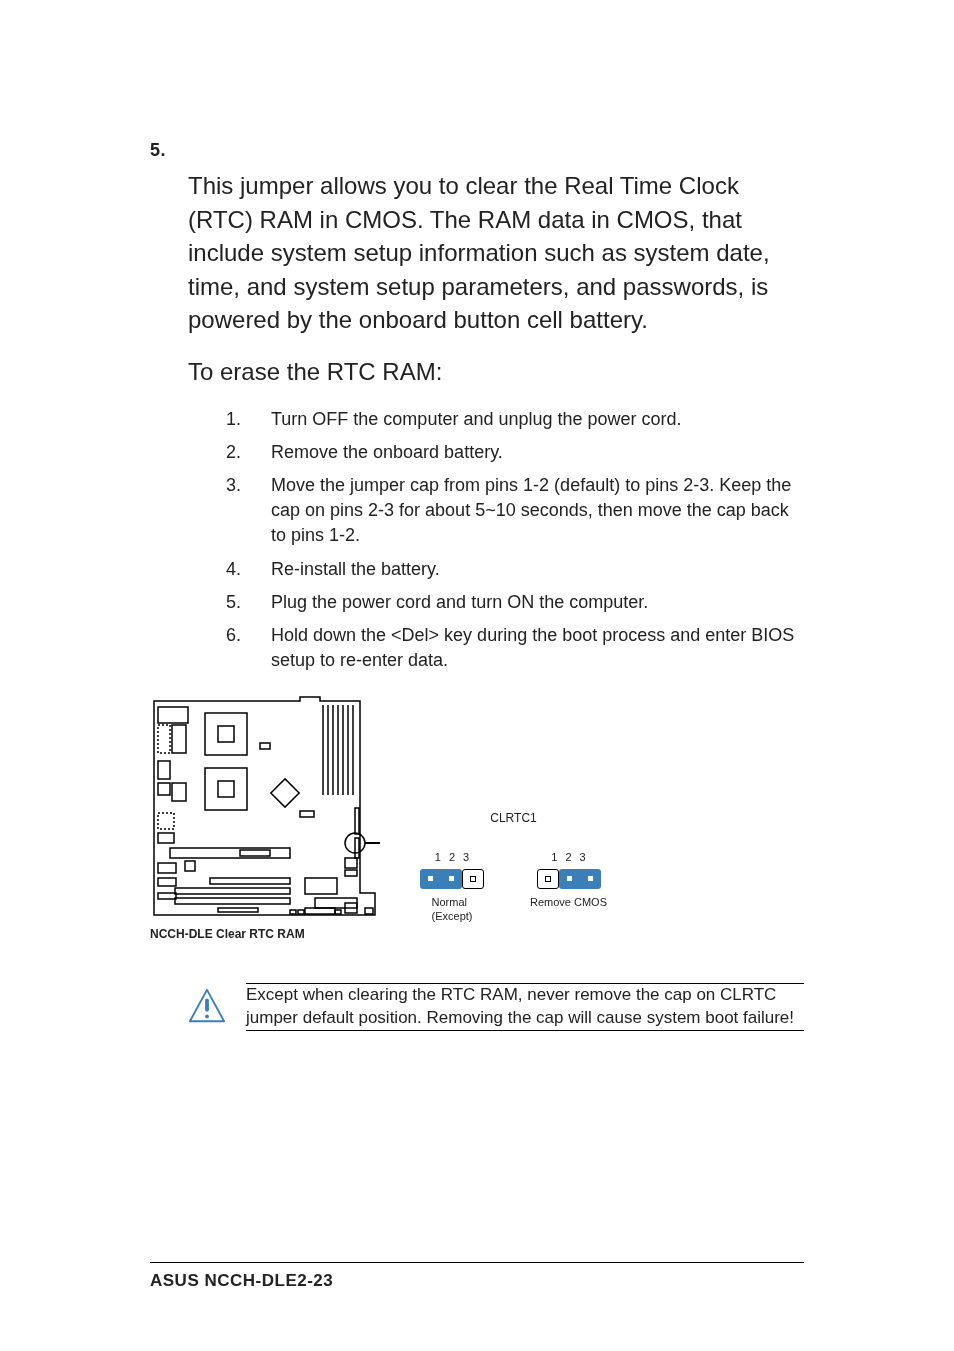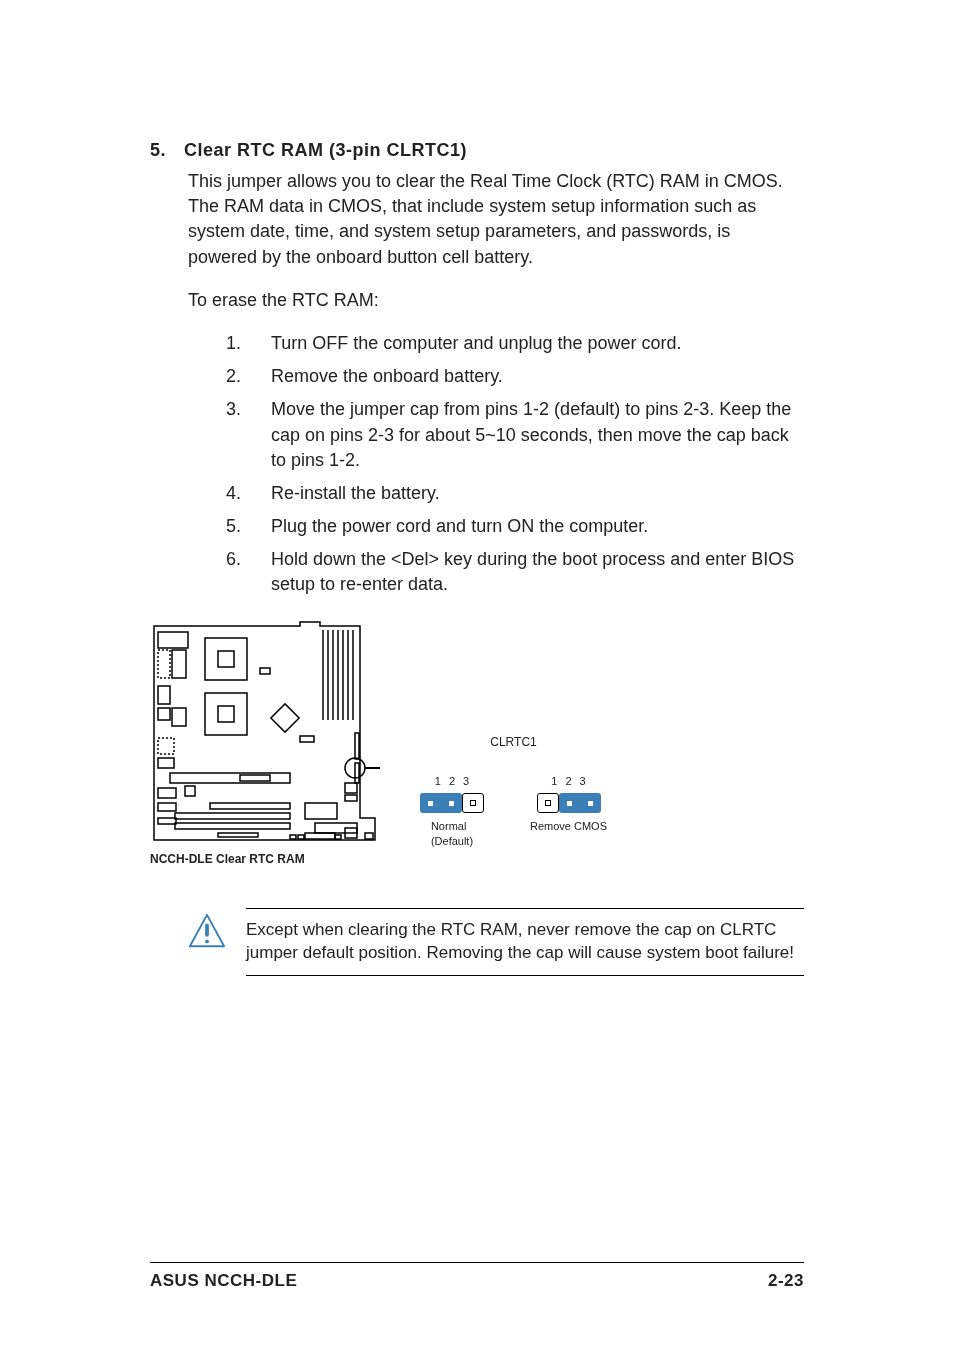--- a/index.html
+++ b/index.html
@@ -20,21 +20,21 @@
       font-weight: bold;
       font-size: 18px;
       letter-spacing: 0.5px;
       margin-bottom: 8px;
       display: flex;
     }
     .heading .num {
       margin-right: 18px;
     }
     .para {
-      font-size: 18px;
+      font-size: 24px;
       line-height: 1.4;
       margin-left: 38px;
       margin-bottom: 18px;
     }
     .ol {
       margin-left: 76px;
     }
     .li {
       display: flex;
       font-size: 18px;
@@ -128,49 +128,47 @@
     .note-icon {
       width: 38px;
       height: 38px;
       flex-shrink: 0;
       margin-top: 4px;
     }
     .note-content {
       flex: 1;
       border-top: 1px solid #000;
       border-bottom: 1px solid #000;
-      padding: 10px 0;
+      padding: 0 0;
       font-size: 17px;
       line-height: 1.35;
     }
     .footer {
       position: absolute;
       bottom: 60px;
       left: 150px;
       right: 150px;
       border-top: 1px solid #000;
       padding-top: 8px;
       display: flex;
-      justify-content: space-between;
       font-weight: bold;
       font-size: 17px;
       letter-spacing: 0.5px;
     }
     .diagram-caption {
       font-size: 12px;
       font-weight: bold;
       margin-top: 4px;
     }
   </style>
 </head>
 <body>
 
 <div class="heading">
   <span class="num">5.</span>
-  <span>Clear RTC RAM (3-pin CLRTC1)</span>
 </div>
 
 <div class="para">This jumper allows you to clear the  Real Time Clock (RTC) RAM in CMOS. The RAM data in CMOS, that include system setup information such as system date, time, and system setup parameters, and passwords, is powered by the onboard button cell battery.</div>
 <div class="para">To erase the RTC RAM:</div>
 
 <div class="ol">
   <div class="li">
     <span class="lnum">1.</span>
     <span class="ltext">Turn OFF the computer and unplug the power cord.</span>
   </div>
@@ -282,21 +280,21 @@
             <div class="jumper-closed">
               <span class="dot"></span>
                 <span class="dot"></span>
             </div>
             <div class="jumper-open">
                 <span class="dot"></span>
               </div>
           </div>
           <div class="jumper-label-bottom">
             <div>Normal</div>
-            <div>(Default)</div>
+            <div>(Except)</div>
           </div>
         </div>
         <div class="jumper">
           <div class="jumper-label-top">
             <span>1</span>
             <span>2</span>
             <span>3</span>
           </div>
           <div class="jumper-pins">
             <div class="jumper-open">

